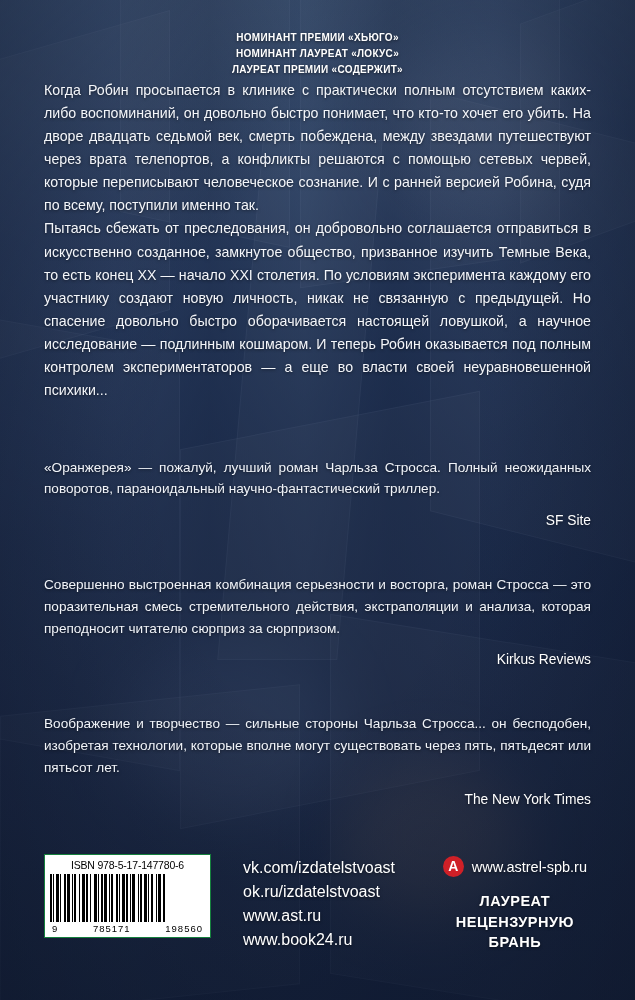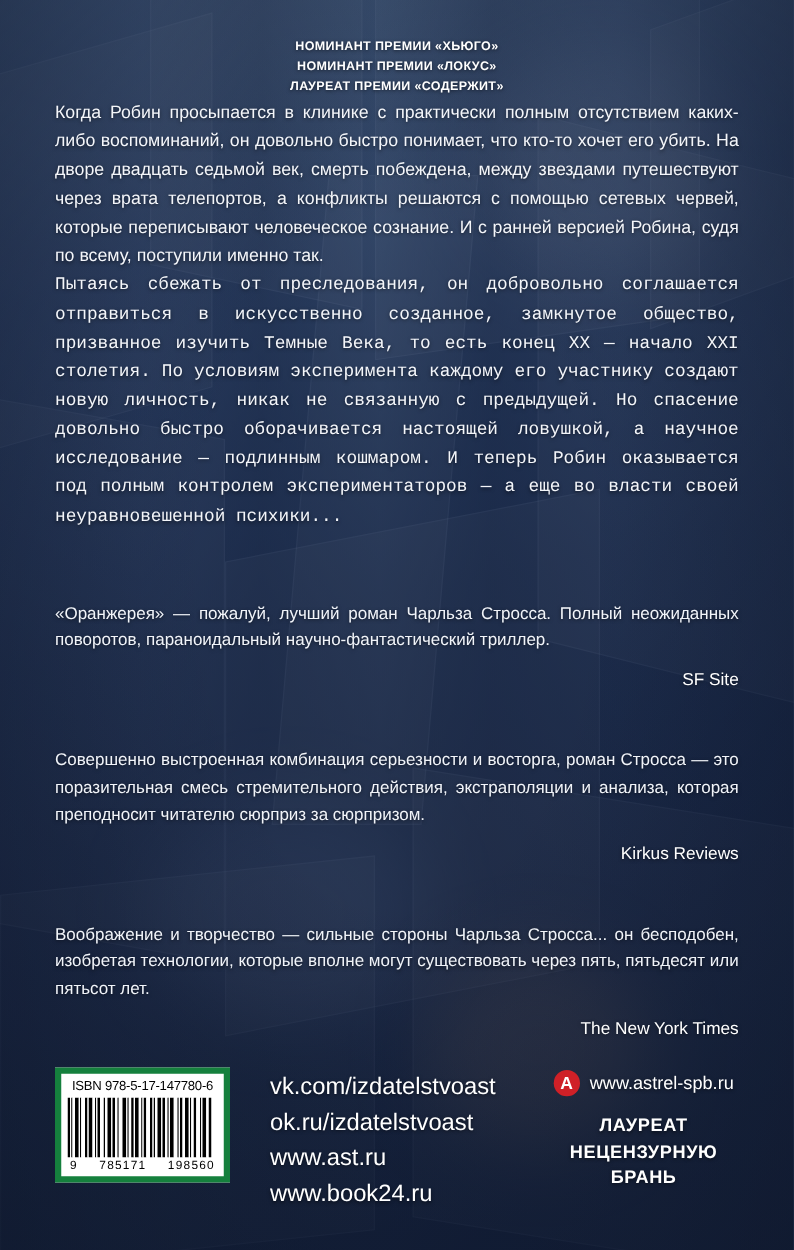--- a/index.html
+++ b/index.html
@@ -78,21 +78,21 @@
     margin-top: 4px;
   }
   .blurb {
     font-size: 14.2px;
     line-height: 1.63;
     text-align: justify;
     color: #f4f6fa;
     text-shadow: 0 1px 3px rgba(0,0,0,0.5);
   }
   .blurb p { margin: 0; }
-  .blurb p + p { margin-top: 0px; font-family: Liberation Mono, monospace; }
+  .blurb p + p { margin-top: 0px; }
 
   .quotes { margin-top: 54px; }
   .quote {
     font-size: 13.6px;
     line-height: 1.6;
     text-align: justify;
     color: #f1f4f9;
     text-shadow: 0 1px 3px rgba(0,0,0,0.5);
   }
   .quote + .quote { margin-top: 42px; }
@@ -112,23 +112,23 @@
     padding: 0 44px;
   }
   .footer-inner {
     position: relative;
     height: 100%;
     display: flex;
     align-items: flex-start;
     padding-top: 14px;
   }
   .isbn-box {
-    width: 140px;
+    width: 167px;
     background: #ffffff;
-    border: 5px solid #15803d;
+    border: 1px solid #15803d;
     padding: 4px 5px 3px 5px;
     flex: 0 0 auto;
   }
   .isbn-text {
     font-size: 10.5px;
     color: #000;
     text-align: center;
     letter-spacing: -0.2px;
     font-family: "Liberation Sans", sans-serif;
     margin-bottom: 3px;
@@ -144,21 +144,21 @@
   .barcode-digits {
     display: flex;
     justify-content: space-between;
     font-size: 9.5px;
     color: #000;
     letter-spacing: 1px;
     padding: 1px 2px 0 2px;
   }
   .links {
     margin-left: 32px;
-    font-size: 19px;
+    font-size: 16px;
     line-height: 1.5;
     color: #ffffff;
     text-shadow: 0 1px 3px rgba(0,0,0,0.55);
     padding-top: 2px;
   }
   .links div { white-space: nowrap; }
   .publisher {
     margin-left: auto;
     text-align: center;
     padding-top: 2px;
@@ -219,21 +219,21 @@
       <div class="glow g2"></div>
       <div class="glow g3"></div>
   </div>
   <div class="tint"></div>
   <div class="vignette"></div>
 
   <div class="content">
 
     <div class="awards">
       <div>НОМИНАНТ ПРЕМИИ «ХЬЮГО»</div>
-      <div>НОМИНАНТ ПРЕМИИ «ЛОКУС»</div>
+      <div>НОМИНАНТ ЛАУРЕАТ «ЛОКУС»</div>
       <div>ЛАУРЕАТ ПРЕМИИ «СОДЕРЖИТ»</div>
     </div>
 
     <div class="blurb">
       <p>Когда Робин просыпается в клинике с практически полным отсутствием каких-либо воспоминаний, он довольно быстро понимает, что кто-то хочет его убить. На дворе двадцать седьмой век, смерть побеждена, между звездами путешествуют через врата телепортов, а конфликты решаются с помощью сетевых червей, которые переписывают человеческое сознание. И с ранней версией Робина, судя по всему, поступили именно так.</p>
       <p>Пытаясь сбежать от преследования, он добровольно соглашается отправиться в искусственно созданное, замкнутое общество, призванное изучить Темные Века, то есть конец XX — начало XXI столетия. По условиям эксперимента каждому его участнику  создают новую личность, никак не связанную с предыдущей. Но спасение довольно быстро оборачивается настоящей ловушкой, а научное исследование — подлинным кошмаром. И теперь Робин оказывается под полным контролем экспериментаторов — а  еще во власти своей неуравновешенной психики...</p>
     </div>
 
     <div class="quotes">
       <div class="quote">

